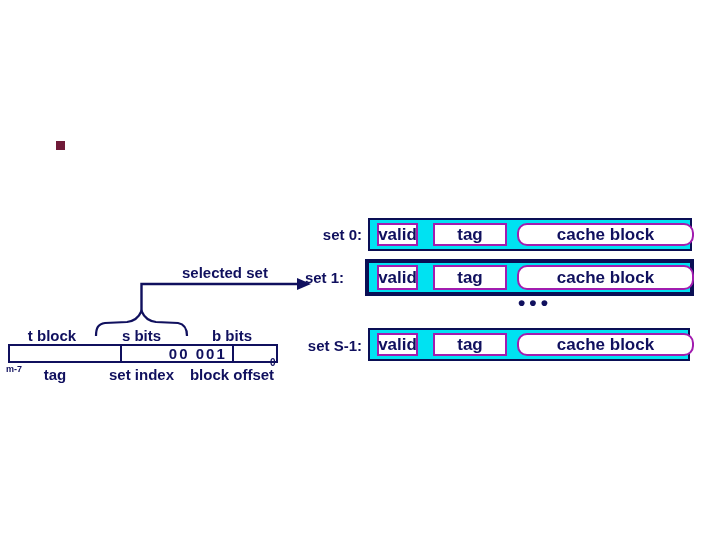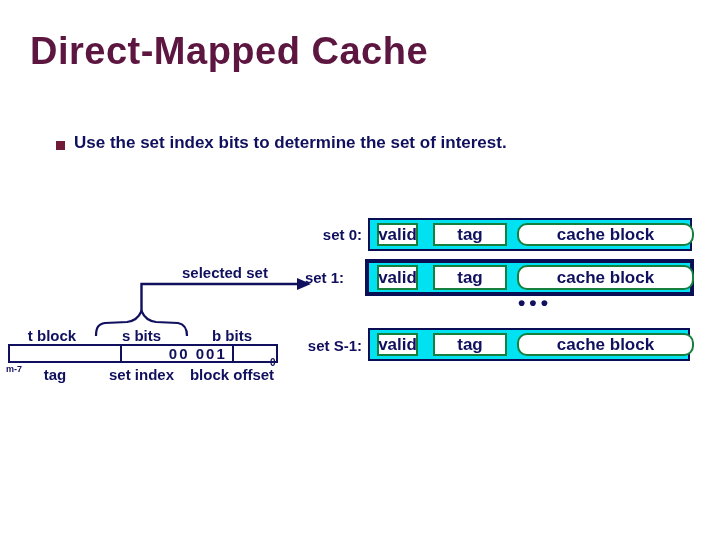--- a/index.html
+++ b/index.html
@@ -27,21 +27,21 @@
   
   .set-row {
     position:absolute; background:#00e2f2;
     border:2px solid #0a0f55; box-sizing:border-box;
   }
   .row0 { left:368px; top:218px; width:324px; height:33px; }
   .row1 { left:365px; top:259px; width:329px; height:37px; border-width:4px; }
   .row2 { left:368px; top:328px; width:322px; height:33px; }
   .cell {
     position:absolute; top:3px; height:23px; background:#ffffff;
-    border:2px solid #15803d; box-sizing:border-box;
+    border:2px solid #a21caf; box-sizing:border-box;
     display:flex; align-items:center; justify-content:center;
     font-size:17px; font-weight:bold; color:#10105e; line-height:1; white-space:nowrap;
   }
   .row1 .cell { top:2px; height:25px; }
   .cell.valid { left:7px;  width:41px; }
   .cell.tag   { left:63px; width:74px; }
   .cell.block { left:147px; width:177px;border-radius:10px; }
   .row1 .cell.valid { left:8px; }
   .row1 .cell.tag   { left:64px; }
   .row1 .cell.block { left:148px; }
@@ -91,24 +91,22 @@
   }
   .under-tag { left:20px;  width:70px; }
   .under-si  { left:99px;  width:85px; }
   .under-bo  { left:187px; width:90px; }
 </style>
 </head>
 <body>
 
 <div class="slide">
 
-  <div class="title">Direct-Mapped Cache</div>
 
   <div class="bullet-marker"></div>
-  <div class="bullet-text">Use the set index bits to determine the set of interest.</div>
 
   <svg class="connector" width="720" height="540" viewBox="0 0 720 540">
     <path d="M96 336 C96 328 98 324 105 323 L127 322 C135 321 139 317 141.5 311
              C144 317 148 321 156 322 L178 323 C184 324 187 328 187 336" fill="none" stroke="#10105e" stroke-width="2.2"></path>
     <path d="M141.5 311 L141.5 284 L298 284" fill="none" stroke="#10105e" stroke-width="2.4"></path>
     <polygon points="297,278 311,284 297,290" fill="#10105e"></polygon>
   </svg>
   <div class="selected-set">selected set</div>
 
   <div class="set-label lbl0">set 0:</div>

